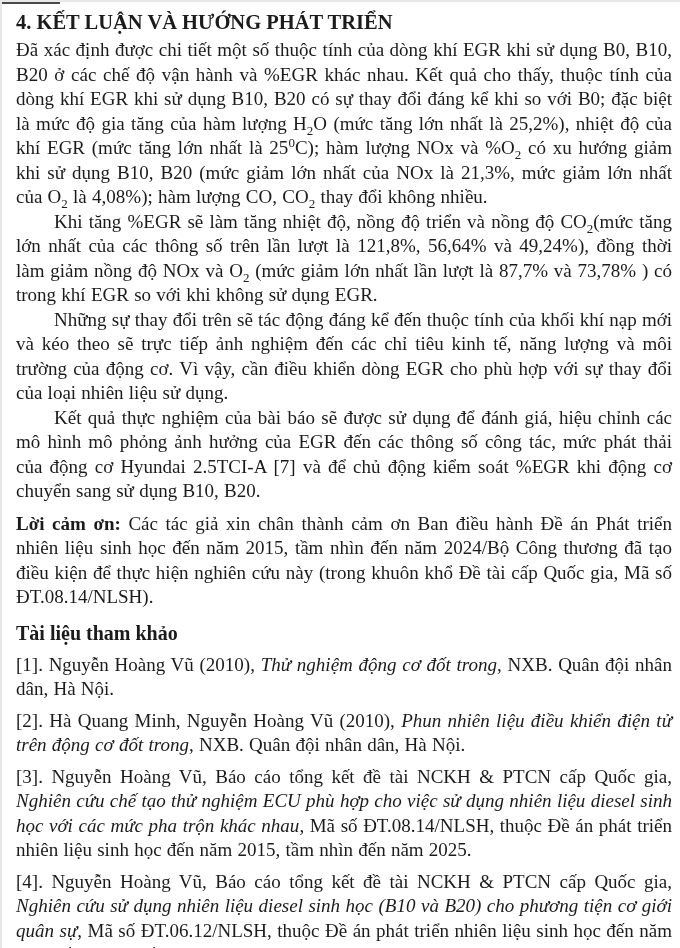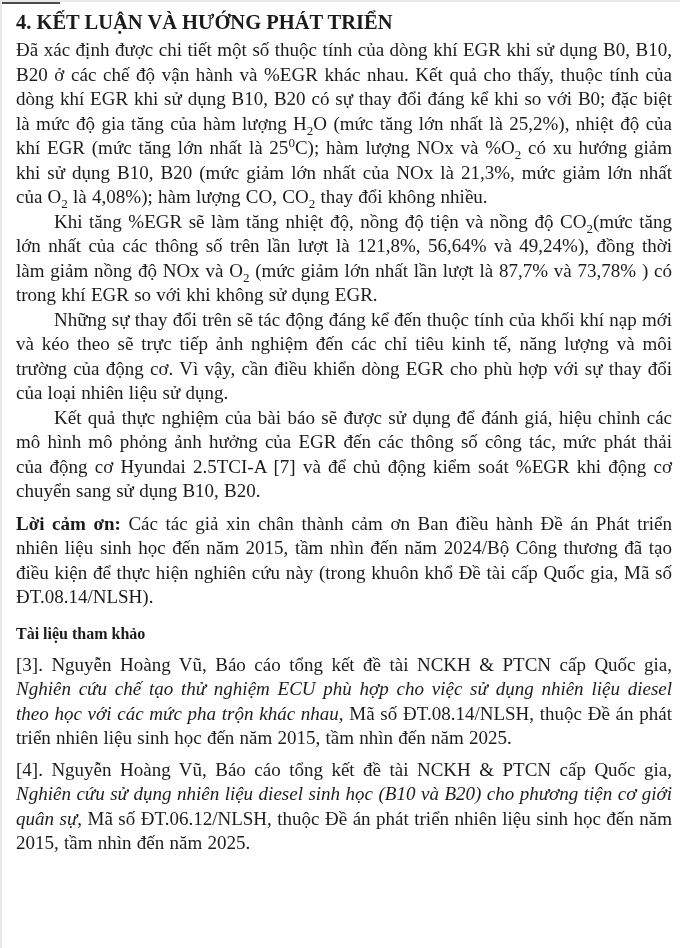--- a/index.html
+++ b/index.html
@@ -28,21 +28,21 @@
   .para {
     font-size: 19px;
     line-height: 24.5px;
     text-align: justify;
     margin: 0;
     word-spacing: 0.5px;
   }
   .para.indent { text-indent: 38px; }
   .ack { margin-top: 8px; }
   .refs-heading {
-    font-size: 16px;
+    font-size: 20px;
     margin-top: 11px;
     margin-bottom: 2px;
   }
   .ref { margin-top: 7px; }
   sup {
     vertical-align: super;
     font-size: 13px;
     line-height: 0;
   }
   sub {
@@ -70,28 +70,30 @@
 </head>
 <body>
 
 <div class="page">
   <div class="artifact-top"></div>
 
   <h1 class="heading">4. KẾT LUẬN VÀ HƯỚNG PHÁT TRIỂN</h1>
 
   <div id="body-paragraphs">
       <p class="para"><span>Đã xác định được chi tiết một số thuộc tính của dòng khí EGR khi sử dụng B0, B10, B20 ở các chế độ vận hành và %EGR khác nhau. Kết quả cho thấy, thuộc tính của dòng khí EGR khi sử dụng B10, B20 có sự thay đổi đáng kể khi so với B0; đặc biệt là mức độ gia tăng của hàm lượng H</span><sub>2</sub><span>O (mức tăng lớn nhất là 25,2%), nhiệt độ của khí EGR (mức tăng lớn nhất là 25</span><sup>0</sup><span>C); hàm lượng NOx và %O</span><sub>2</sub><span> có xu hướng giảm khi sử dụng B10, B20 (mức giảm lớn nhất của NOx là 21,3%, mức giảm lớn nhất của O</span><sub>2</sub><span> là 4,08%); hàm lượng CO, CO</span><sub>2</sub><span> thay đổi không nhiều.</span></p>
-      <p class="para indent"><span>Khi tăng %EGR sẽ làm tăng nhiệt độ, nồng độ tiện và nồng độ CO</span><sub>2</sub><span>(mức tăng lớn nhất của các thông số trên lần lượt là 121,8%, 56,64% và 49,24%), đồng thời làm giảm nồng độ NOx và O</span><sub>2</sub><span> (mức giảm lớn nhất lần lượt là 87,7% và 73,78% ) có trong khí EGR so với khi không sử dụng EGR.</span></p>
+      <p class="para indent"><span>Khi tăng %EGR sẽ làm tăng nhiệt độ, nồng độ triển và nồng độ CO</span><sub>2</sub><span>(mức tăng lớn nhất của các thông số trên lần lượt là 121,8%, 56,64% và 49,24%), đồng thời làm giảm nồng độ NOx và O</span><sub>2</sub><span> (mức giảm lớn nhất lần lượt là 87,7% và 73,78% ) có trong khí EGR so với khi không sử dụng EGR.</span></p>
       <p class="para indent"><span>Những sự thay đổi trên sẽ tác động đáng kể đến thuộc tính của khối khí nạp mới và kéo theo sẽ trực tiếp ảnh nghiệm đến các chỉ tiêu kinh tế, năng lượng và môi trường của động cơ. Vì vậy, cần điều khiển dòng EGR cho phù hợp với sự thay đổi của loại nhiên liệu sử dụng.</span></p>
       <p class="para indent"><span>Kết quả thực nghiệm của bài báo sẽ được sử dụng để đánh giá, hiệu chỉnh các mô hình mô phỏng ảnh hưởng của EGR đến các thông số công tác, mức phát thải của động cơ Hyundai 2.5TCI-A [7] và để chủ động kiểm soát %EGR khi động cơ chuyển sang sử dụng B10, B20.</span></p>
     </div>
 
   <p class="para ack" id="acknowledgement"><span style="font-weight: bold;">Lời cảm ơn:</span><span> Các tác giả xin chân thành cảm ơn Ban điều hành Đề án Phát triển nhiên liệu sinh học đến năm 2015, tầm nhìn đến năm 2024/Bộ Công thương đã tạo điều kiện để thực hiện nghiên cứu này (trong khuôn khổ Đề tài cấp Quốc gia, Mã số ĐT.08.14/NLSH).</span></p>
 
   <h2 class="heading refs-heading">Tài liệu tham khảo</h2>
 
   <div id="references">
-      <p class="para ref"><span>[3]. Nguyễn Hoàng Vũ, Báo cáo tổng kết đề tài NCKH &amp; PTCN cấp Quốc gia, </span><span style="font-style: italic;">Nghiên cứu chế tạo thử nghiệm ECU phù hợp cho việc sử dụng nhiên liệu diesel theo học với các mức pha trộn khác nhau</span><span>, Mã số ĐT.08.14/NLSH, thuộc Đề án phát triển nhiên liệu sinh học đến năm 2015, tầm nhìn đến năm 2025.</span></p>
+      <p class="para ref"><span>[1]. Nguyễn Hoàng Vũ (2010), </span><span style="font-style: italic;">Thử nghiệm động cơ đốt trong</span><span>, NXB. Quân đội nhân dân, Hà Nội.</span></p>
+      <p class="para ref"><span>[2]. Hà Quang Minh, Nguyễn Hoàng Vũ (2010), </span><span style="font-style: italic;">Phun nhiên liệu điều khiển điện tử trên động cơ đốt trong</span><span>, NXB. Quân đội nhân dân, Hà Nội.</span></p>
+      <p class="para ref"><span>[3]. Nguyễn Hoàng Vũ, Báo cáo tổng kết đề tài NCKH &amp; PTCN cấp Quốc gia, </span><span style="font-style: italic;">Nghiên cứu chế tạo thử nghiệm ECU phù hợp cho việc sử dụng nhiên liệu diesel sinh học với các mức pha trộn khác nhau</span><span>, Mã số ĐT.08.14/NLSH, thuộc Đề án phát triển nhiên liệu sinh học đến năm 2015, tầm nhìn đến năm 2025.</span></p>
       <p class="para ref"><span>[4]. Nguyễn Hoàng Vũ, Báo cáo tổng kết đề tài NCKH &amp; PTCN cấp Quốc gia, </span><span style="font-style: italic;">Nghiên cứu sử dụng nhiên liệu diesel sinh học (B10 và B20) cho phương tiện cơ giới quân sự</span><span>, Mã số ĐT.06.12/NLSH, thuộc Đề án phát triển nhiên liệu sinh học đến năm 2015, tầm nhìn đến năm 2025.</span></p>
     </div>
 
   <div class="artifact-bottom"></div>
 </div>
 
 </body></html>

